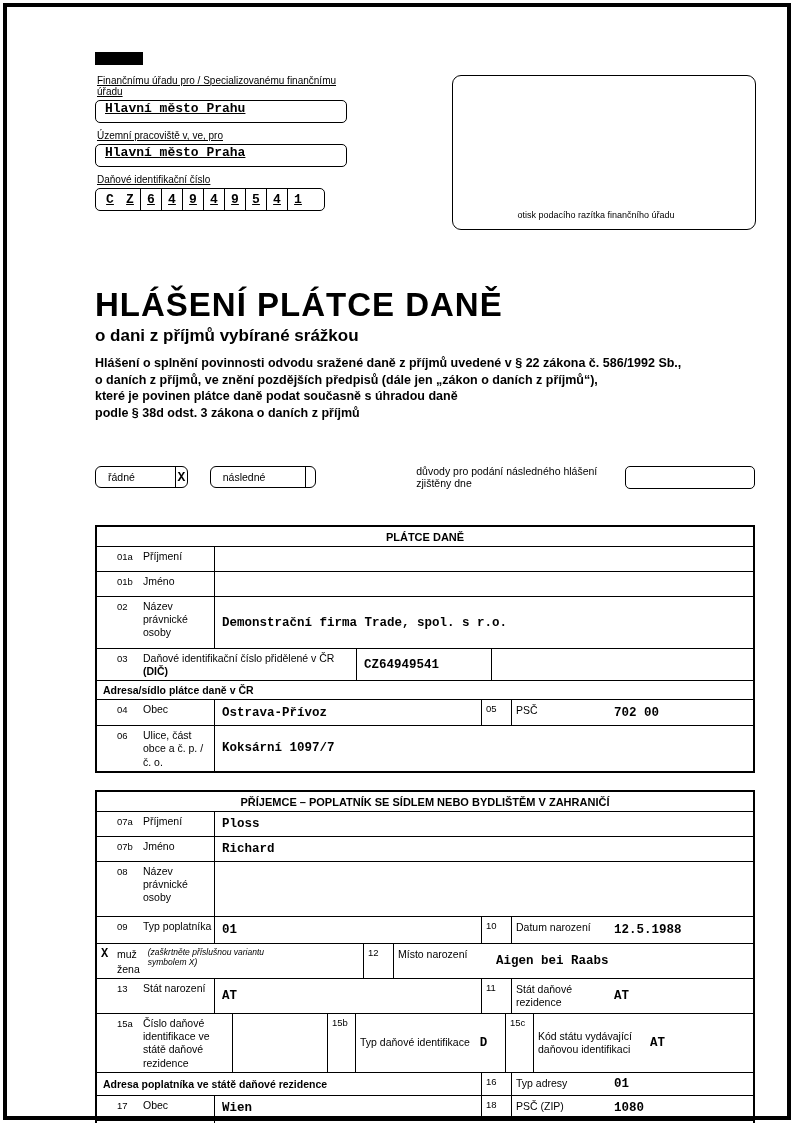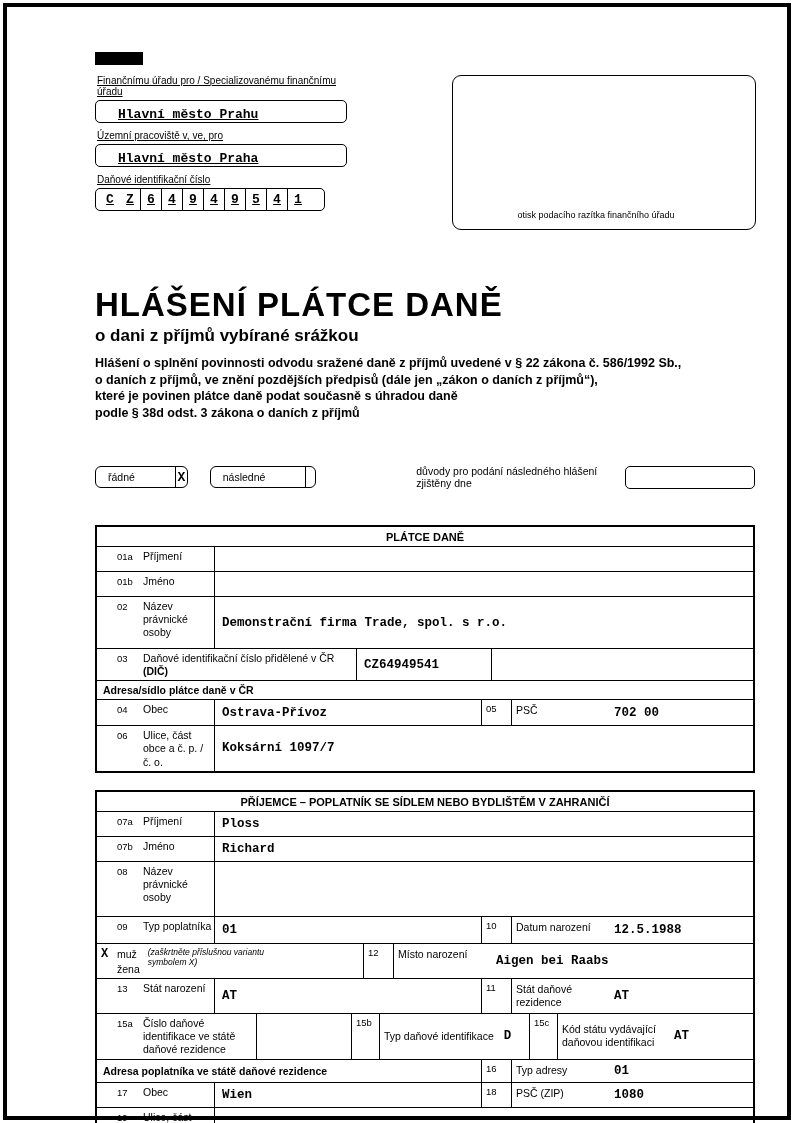--- a/index.html
+++ b/index.html
@@ -9,21 +9,21 @@
   }
   .frame{position:absolute;inset:3px;border:4px solid #000;pointer-events:none;}
   .content{position:absolute;inset:7px;padding:45px 31px 0 88px;box-sizing:border-box;}
 
   .reg-mark{width:48px;height:13px;background:#000;margin:0 0 10px 0;}
 
   .top-section{display:flex;align-items:flex-start;text-decoration:underline;}
   .addr-col{width:252px;}
   .f-label{font-size:10px;margin:7px 0 3px 2px;}
   .f-label:first-child{margin-top:0;}
-  .input-box{height:21px;border:1.5px solid #000;border-radius:5px;display:flex;align-items:flex-end;padding:0 22px;}
+  .input-box{height:21px;border:1.5px solid #000;border-radius:5px;display:flex;align-items:flex-start;padding:0 9px;}
   .mono-val{font-family:"Liberation Mono","DejaVu Sans Mono",monospace;font-weight:700;font-size:13px;white-space:pre;}
   .dic-box{height:23px;border:1.5px solid #000;border-radius:5px;display:flex;align-items:stretch;width:230px;box-sizing:border-box;padding:0 4px;}
   .dic-cell{width:20px;display:flex;align-items:center;justify-content:center;font-family:"Liberation Mono","DejaVu Sans Mono",monospace;font-weight:700;font-size:13px;}
   .dic-cell.sep{border-left:1px solid #000;}
   .stamp-box{margin-left:auto;width:302px;height:153px;border:1.5px solid #000;border-radius:9px;position:relative;}
   .stamp-caption{position:absolute;bottom:9px;left:0;right:16px;text-align:center;font-size:9px;}
 
   .title-block{margin-top:56px;text-align:left;width:660px;}
   .main-title{font-size:33px;font-weight:700;letter-spacing:1px;}
   .subtitle{font-size:17px;font-weight:700;margin-top:2px;}
@@ -38,21 +38,21 @@
   .date-box{margin-left:auto;width:146px;height:21px;border:1.5px solid #000;border-radius:5px;}
 
   .tbl{border:2px solid #000;margin-top:36px;width:660px;box-sizing:border-box;}
   .tbl2{margin-top:17px;}
   .tbl-title{text-align:center;font-weight:700;font-size:11px;padding:4px 0 3px;}
   .t-row{display:flex;border-top:1px solid #000;align-items:stretch;box-sizing:border-box;}
   .h19{min-height:19px}.h23{min-height:23px}.h25{min-height:25px}.h26{min-height:26px}.h27{min-height:27px}
   .h29{min-height:29px}.h30{min-height:30px}.h37{min-height:37px}.h52{min-height:52px}.h55{min-height:55px}
   .head{display:flex;flex-shrink:0;border-right:1px solid #000;padding:2px 2px 2px 20px;box-sizing:border-box;}
   .w28{width:28px}.w30{width:30px}.w95{width:95px}.w118{width:118px}
-  .w135{width:135px}.w150{width:150px}.w160{width:160px}.w260{width:260px}.w267{width:267px}.w385{width:385px}
+  .w135{width:135px}.w150{width:150px}.w160{width:136px}.w260{width:260px}.w267{width:267px}.w385{width:385px}
   .num{width:26px;flex-shrink:0;font-size:9.5px;padding-top:2px;}
   .lbl{font-size:10.5px;line-height:1.25;padding-top:1px;}
   .val{display:flex;align-items:center;padding:0 7px;font-family:"Liberation Mono","DejaVu Sans Mono",monospace;font-weight:700;font-size:12.5px;white-space:pre;box-sizing:border-box;}
   .grow{flex:1;}
   .br{border-right:1px solid #000;}
   .numcell{display:flex;align-items:flex-start;padding:3px 2px 0 4px;font-size:9.5px;flex-shrink:0;box-sizing:border-box;}
   .lblcell{font-size:10.5px;padding:4px 4px;flex-shrink:0;box-sizing:border-box;line-height:1.25;}
   .sec{font-weight:700;font-size:10.5px;padding:3px 6px;display:flex;align-items:center;box-sizing:border-box;}
   .filler{flex:1;}
   .combo{display:flex;align-items:center;padding:2px 4px;box-sizing:border-box;}

